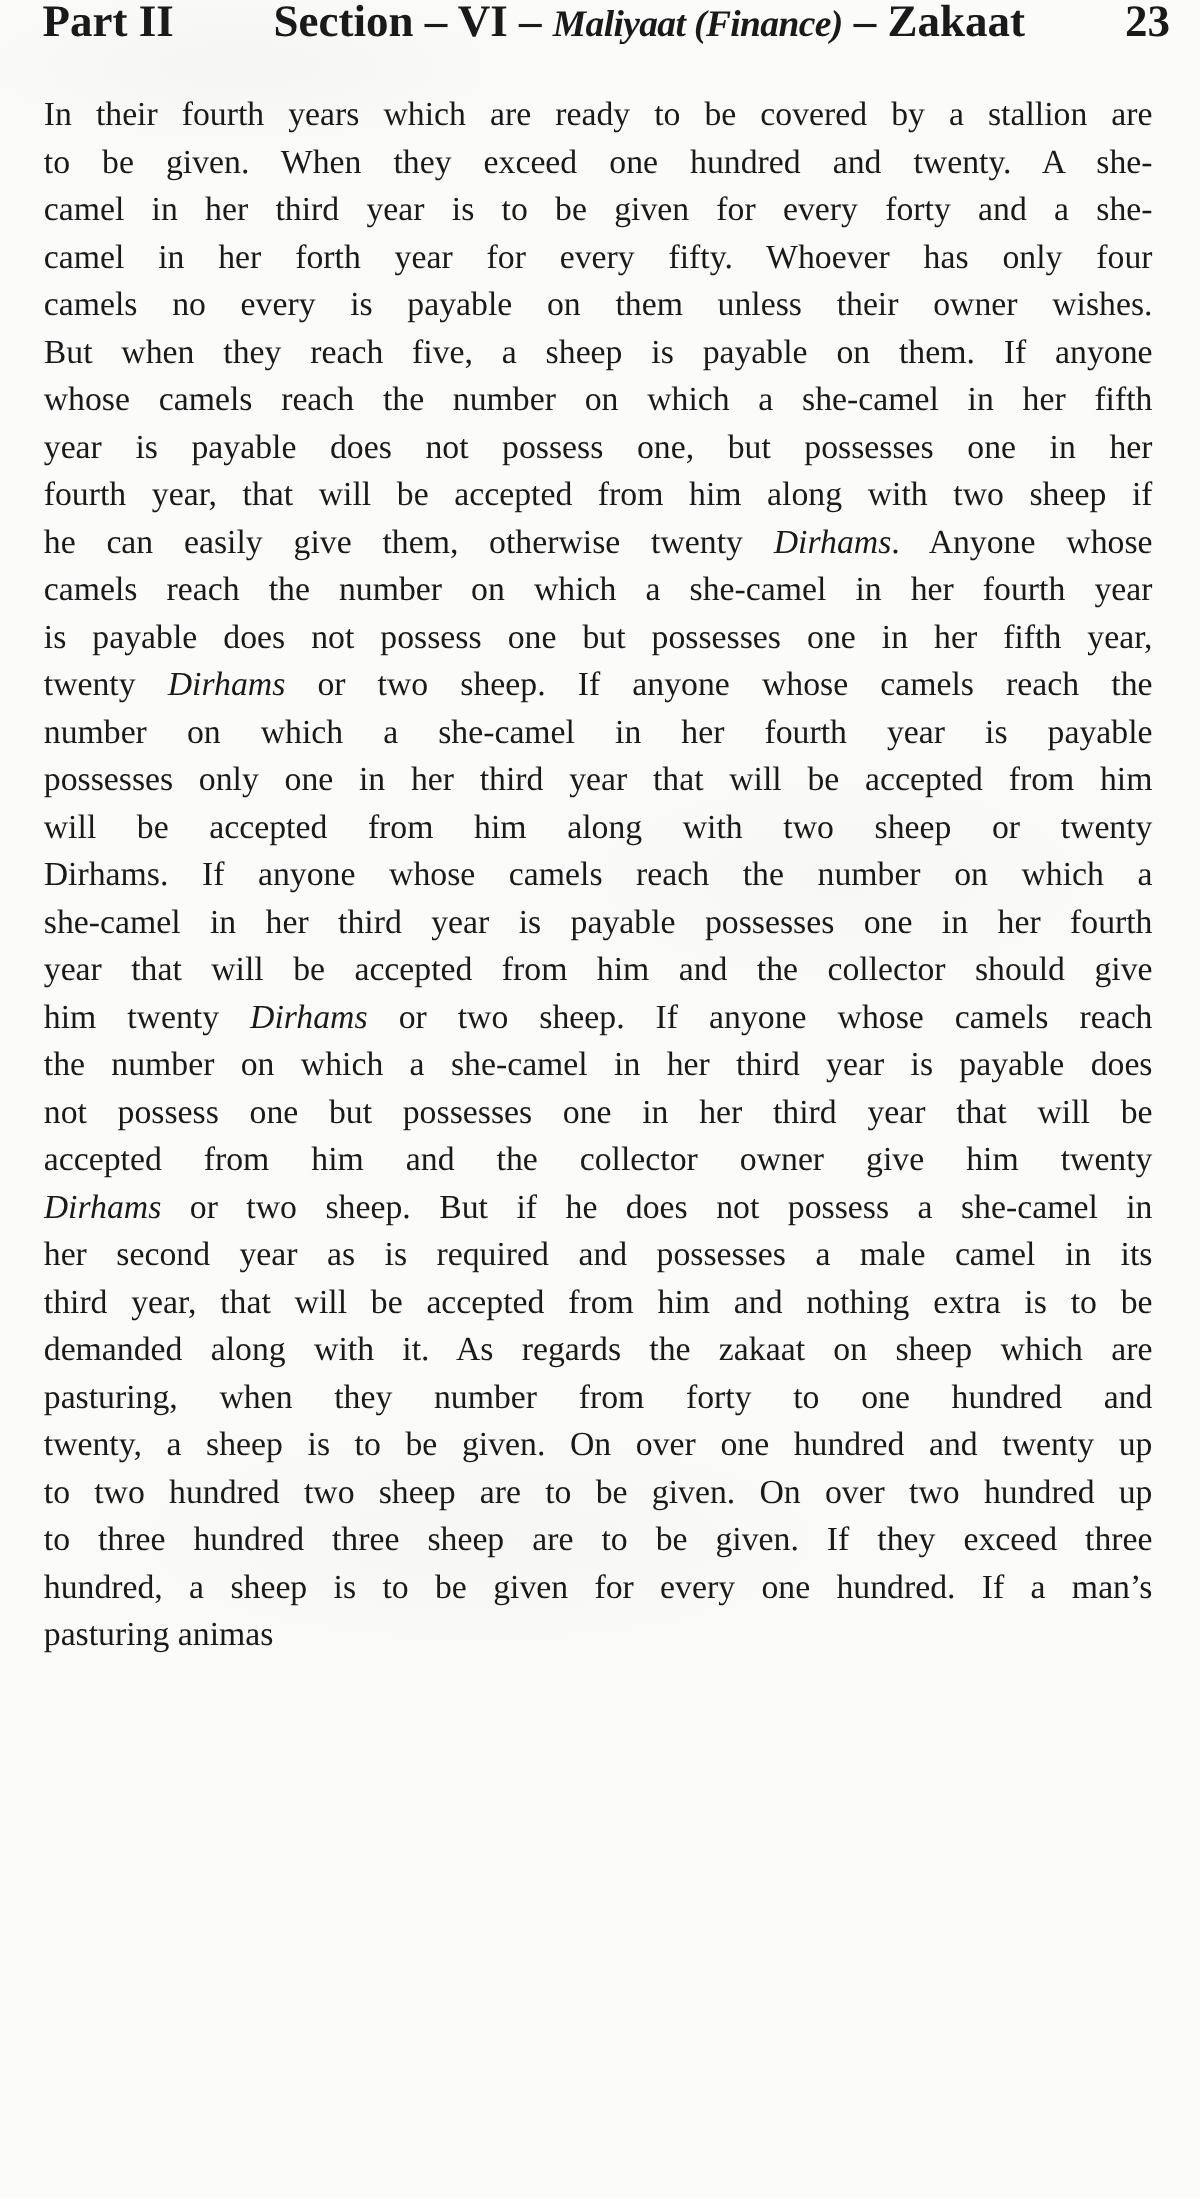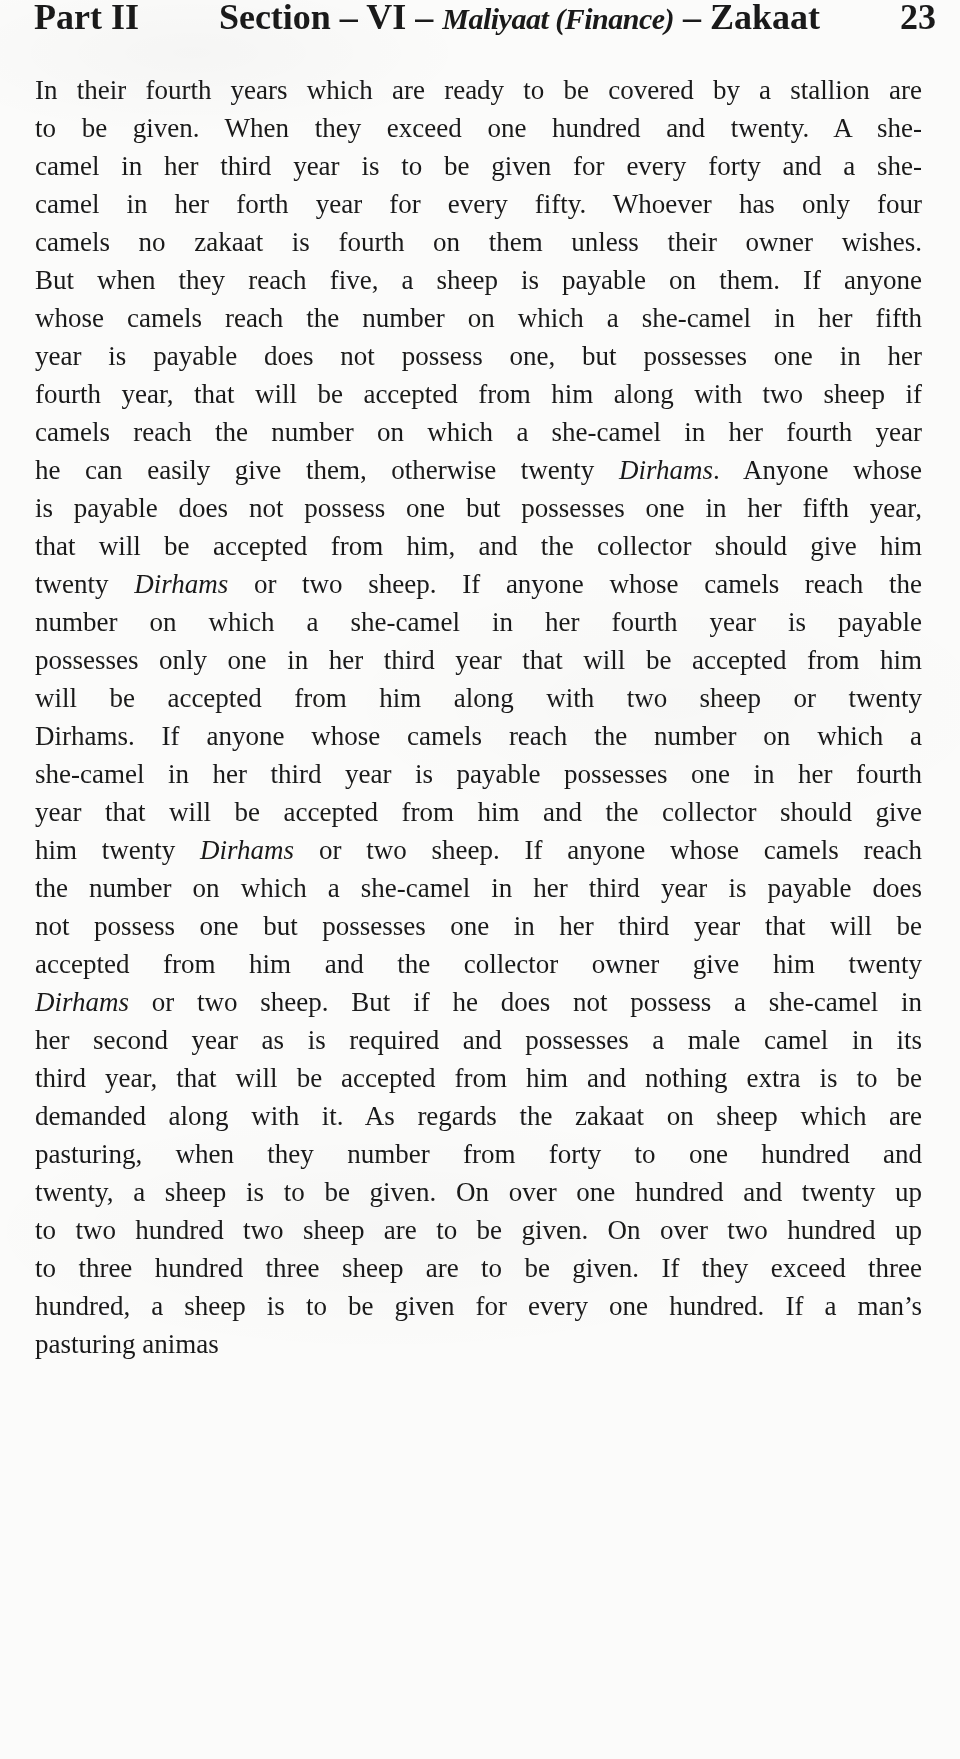--- a/index.html
+++ b/index.html
@@ -76,29 +76,28 @@
   <div class="header">
     <span class="part">Part II</span>
     <span class="section-mid"><span>Section – VI – </span><span class="hdr-italic">Maliyaat (Finance)</span><span> – Zakaat</span></span>
     <span class="pagenum">23</span>
   </div>
   <div class="body-text" id="bodyText">
       <div class="line"><span>In their fourth years which are ready to be covered by a stallion are</span></div>
       <div class="line"><span>to be given. When they exceed one hundred and twenty. A she-</span></div>
       <div class="line"><span>camel in her third year is to be given for every forty and a she-</span></div>
       <div class="line"><span>camel in her forth year for every fifty. Whoever has only four</span></div>
-      <div class="line"><span>camels no zakaat is fourth on them unless their owner wishes.</span></div>
+      <div class="line"><span>camels no every is payable on them unless their owner wishes.</span></div>
       <div class="line"><span>But when they reach five, a sheep is payable on them. If anyone</span></div>
       <div class="line"><span>whose camels reach the number on which a she-camel in her fifth</span></div>
       <div class="line"><span>year is payable does not possess one, but possesses one in her</span></div>
       <div class="line"><span>fourth year, that will be accepted from him along with two sheep if</span></div>
+      <div class="line"><span>he can easily give them, otherwise twenty </span><em>Dirhams</em><span>. Anyone whose</span></div>
       <div class="line"><span>camels reach the number on which a she-camel in her fourth year</span></div>
-      <div class="line"><span>he can easily give them, otherwise twenty </span><em>Dirhams</em><span>. Anyone whose</span></div>
       <div class="line"><span>is payable does not possess one but possesses one in her fifth year,</span></div>
-      <div class="line"><span>that will be accepted from him, and the collector should give him</span></div>
       <div class="line"><span>twenty </span><em>Dirhams</em><span> or two sheep. If anyone whose camels reach the</span></div>
       <div class="line"><span>number on which a she-camel in her fourth year is payable</span></div>
       <div class="line"><span>possesses only one in her third year that will be accepted from him</span></div>
       <div class="line"><span>will be accepted from him along with two sheep or twenty</span></div>
       <div class="line"><span>Dirhams. If anyone whose camels reach the number on which a</span></div>
       <div class="line"><span>she-camel in her third year is payable possesses one in her fourth</span></div>
       <div class="line"><span>year that will be accepted from him and the collector should give</span></div>
       <div class="line"><span>him twenty </span><em>Dirhams</em><span> or two sheep. If anyone whose camels reach</span></div>
       <div class="line"><span>the number on which a she-camel in her third year is payable does</span></div>
       <div class="line"><span>not possess one but possesses one in her third year that will be</span></div>

